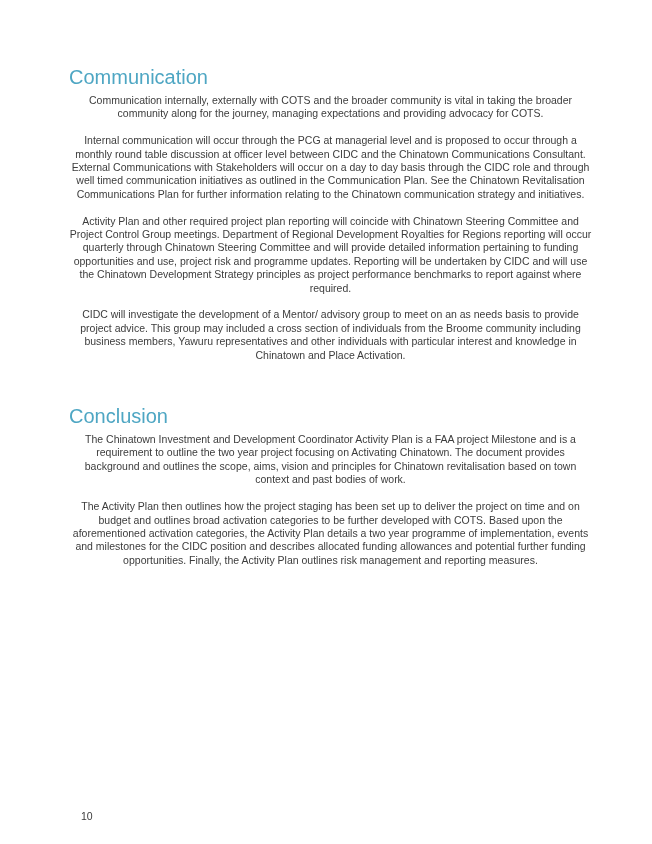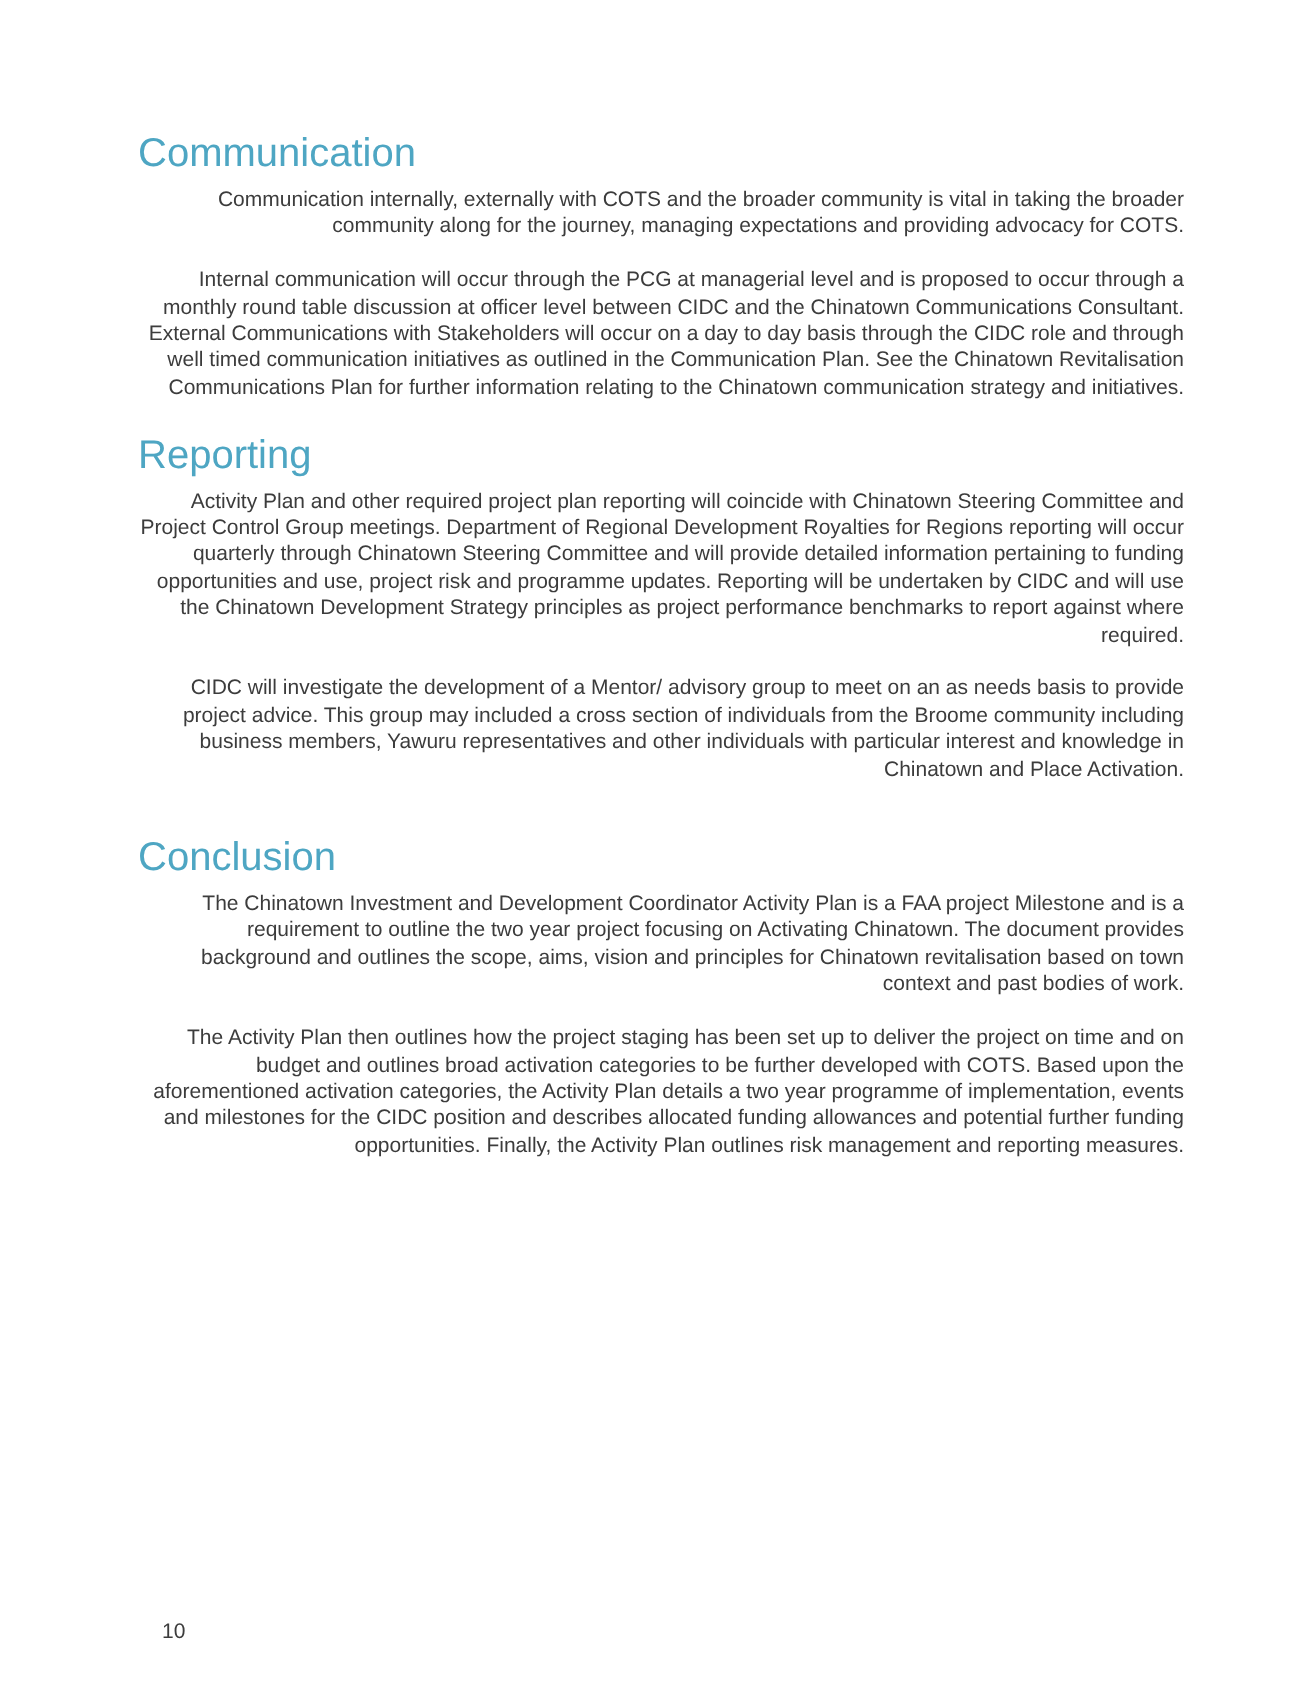--- a/index.html
+++ b/index.html
@@ -24,27 +24,27 @@
   section { display: block; }
   h2.doc-heading {
     font-family: "Liberation Sans", sans-serif;
     font-weight: 400;
     font-size: 20px;
     line-height: 26px;
     margin: 11px 0 4px 0;
     color: var(--accent, #4EA6C3);
   }
   section.first h2.doc-heading { margin-top: 12px; }
-  section.extra-space h2.doc-heading { margin-top: 24px; }
+  section.extra-space h2.doc-heading { margin-top: 41px; }
   p.doc-paragraph {
     font-size: 10.5px;
     line-height: 13.4px;
     margin: 0 0 13.4px 0;
     color: var(--body-text, #3c3c3c);
-    text-align: right;
+    text-align: center;
   }
   .page-number {
     position: absolute;
     left: 81px;
     top: 810px;
     font-size: 10.5px;
     line-height: 13px;
     color: var(--body-text, #3c3c3c);
   }
 </style>
@@ -53,21 +53,20 @@
 
 <div class="page">
 
   <section class="first">
     <h2 class="doc-heading">Communication</h2>
     <p class="doc-paragraph">Communication internally, externally with COTS and the broader community is vital in taking the broader community along for the journey, managing expectations and providing advocacy for COTS.</p>
     <p class="doc-paragraph">Internal communication will occur through the PCG at managerial level and is proposed to occur through a monthly round table discussion at officer level between CIDC and the Chinatown Communications Consultant. External Communications with Stakeholders will occur on a day to day basis through the CIDC role and through well timed communication initiatives as outlined in the Communication Plan. See the Chinatown Revitalisation Communications Plan for further information relating to the Chinatown communication strategy and initiatives.</p>
   </section>
 
   <section>
-    <h2 class="doc-heading">Reporting</h2>
     <p class="doc-paragraph">Activity Plan and other required project plan reporting will coincide with Chinatown Steering Committee and Project Control Group meetings. Department of Regional Development Royalties for Regions reporting will occur quarterly through Chinatown Steering Committee and will provide detailed information pertaining to funding opportunities and use, project risk and programme updates. Reporting will be undertaken by CIDC and will use the Chinatown Development Strategy principles as project performance benchmarks to report against where required.</p>
     <p class="doc-paragraph">CIDC will investigate the development of a Mentor/ advisory group to meet on an as needs basis to provide project advice. This group may included a cross section of individuals from the Broome community including business members, Yawuru representatives and other individuals with particular interest and knowledge in Chinatown and Place Activation.</p>
   </section>
 
   <section class="extra-space">
     <h2 class="doc-heading">Conclusion</h2>
     <p class="doc-paragraph">The Chinatown Investment and Development Coordinator Activity Plan is a FAA project Milestone and is a requirement to outline the two year project focusing on Activating Chinatown. The document provides background and outlines the scope, aims, vision and principles for Chinatown revitalisation based on town context and past bodies of work.</p>
     <p class="doc-paragraph">The Activity Plan then outlines how the project staging has been set up to deliver the project on time and on budget and outlines broad activation categories to be further developed with COTS. Based upon the aforementioned activation categories, the Activity Plan details a two year programme of implementation, events and milestones for the CIDC position and describes allocated funding allowances and potential further funding opportunities. Finally, the Activity Plan outlines risk management and reporting measures.</p>
   </section>
 

